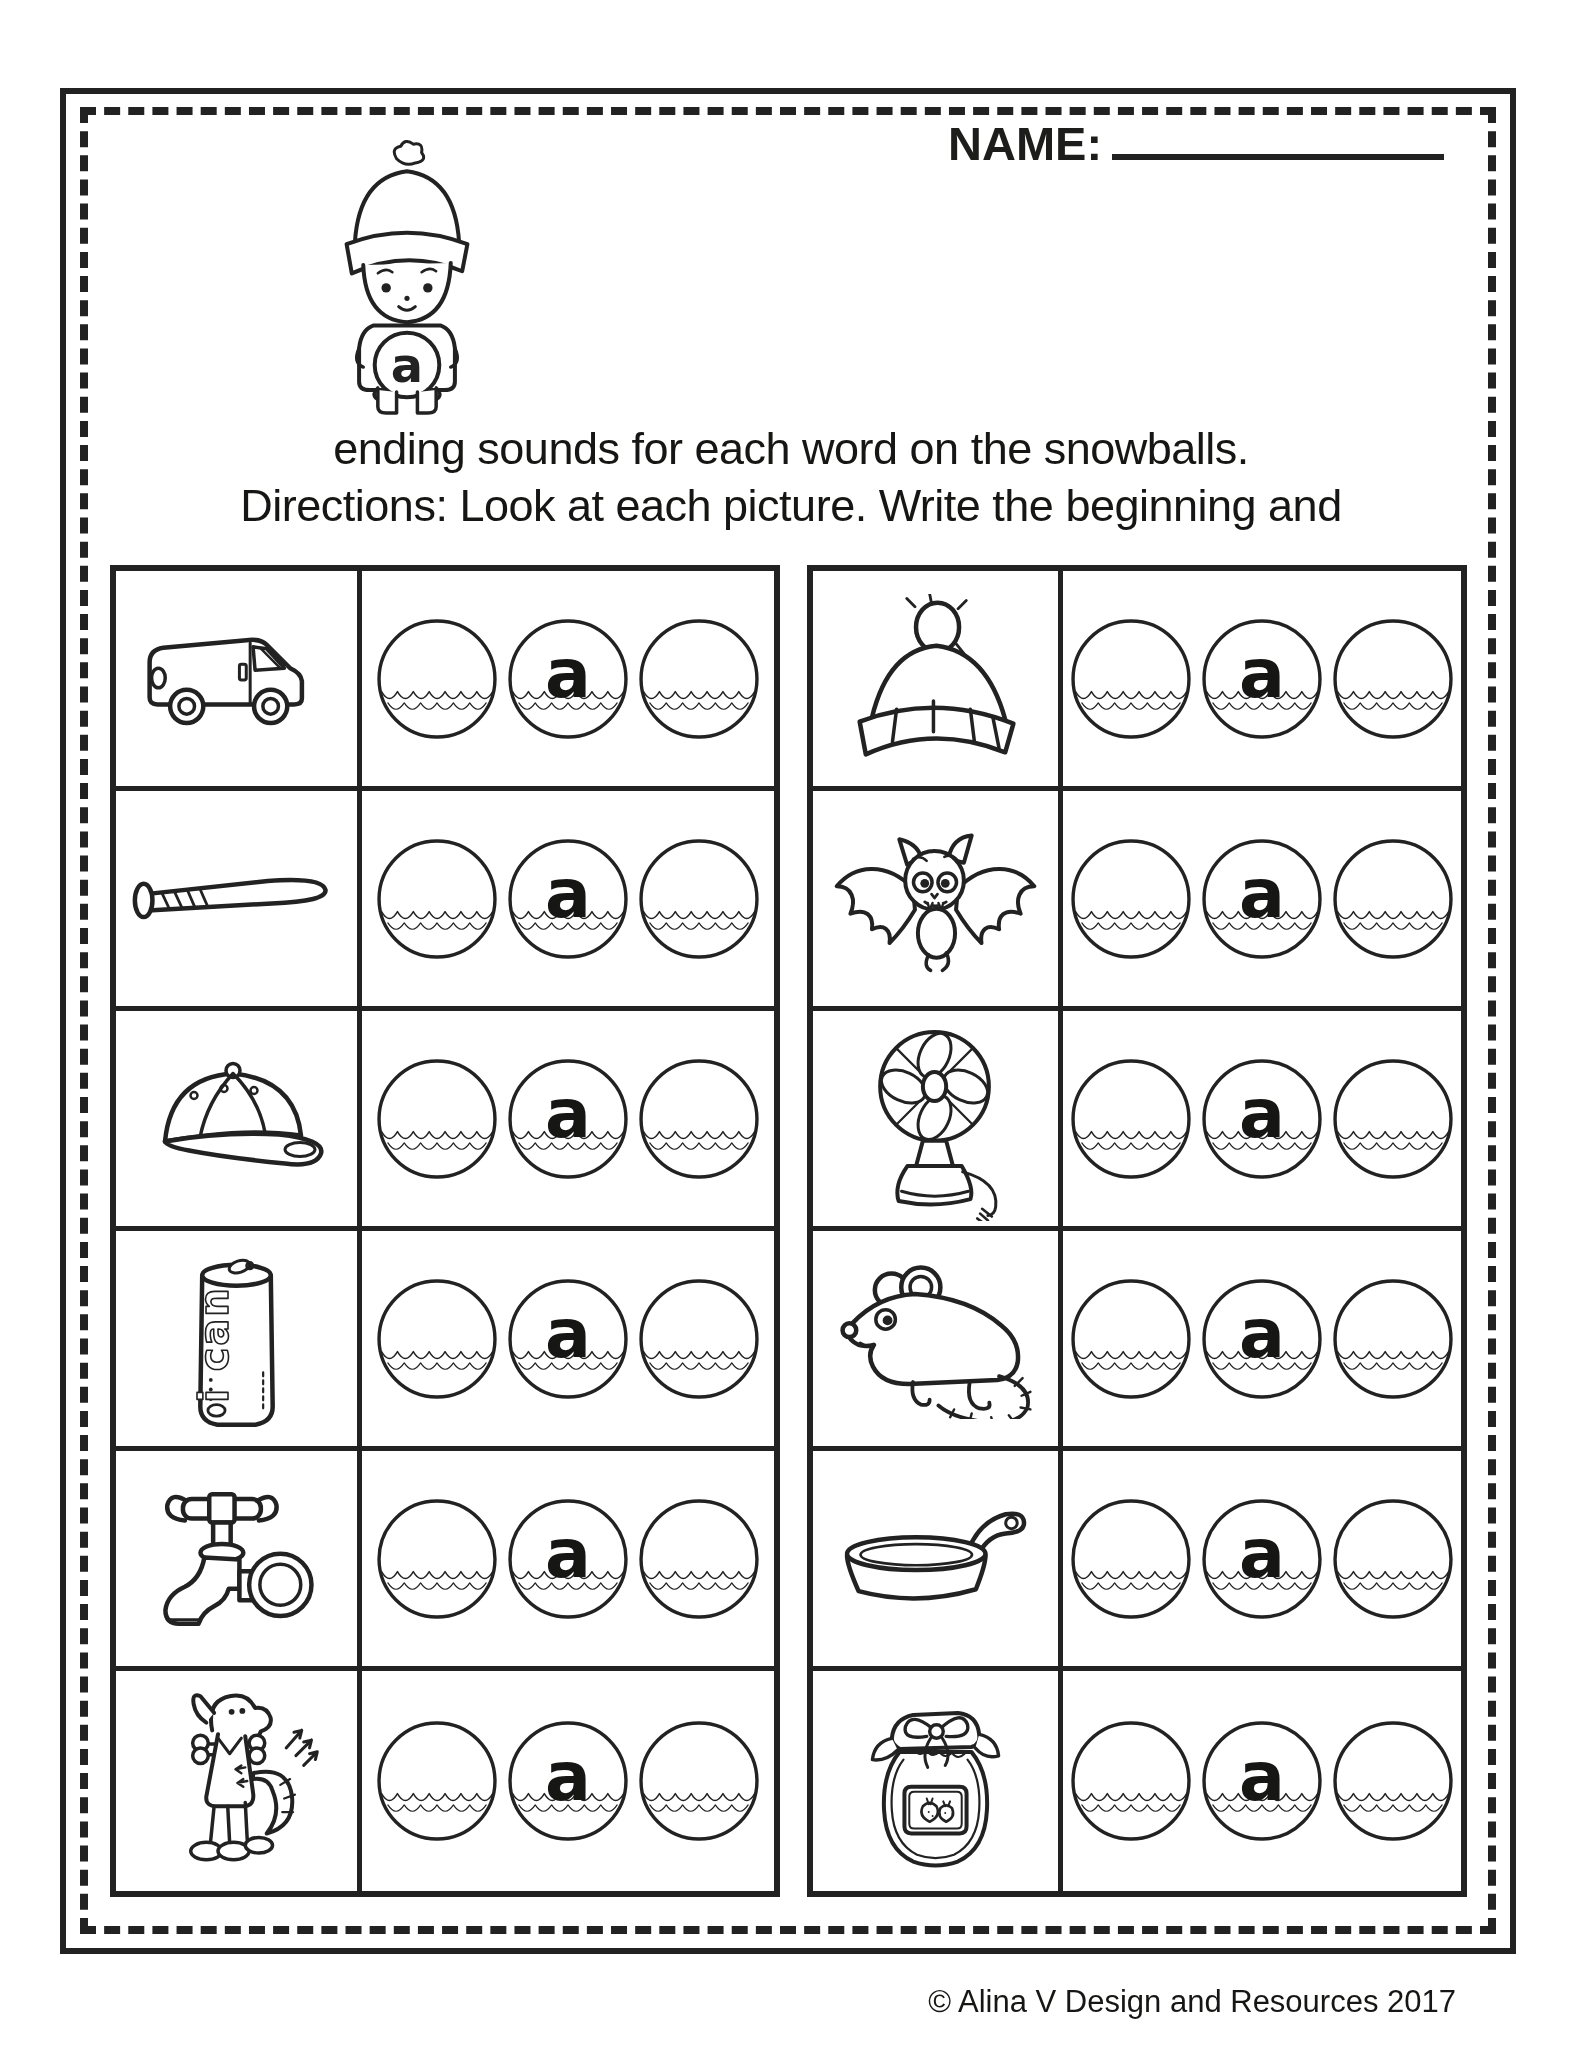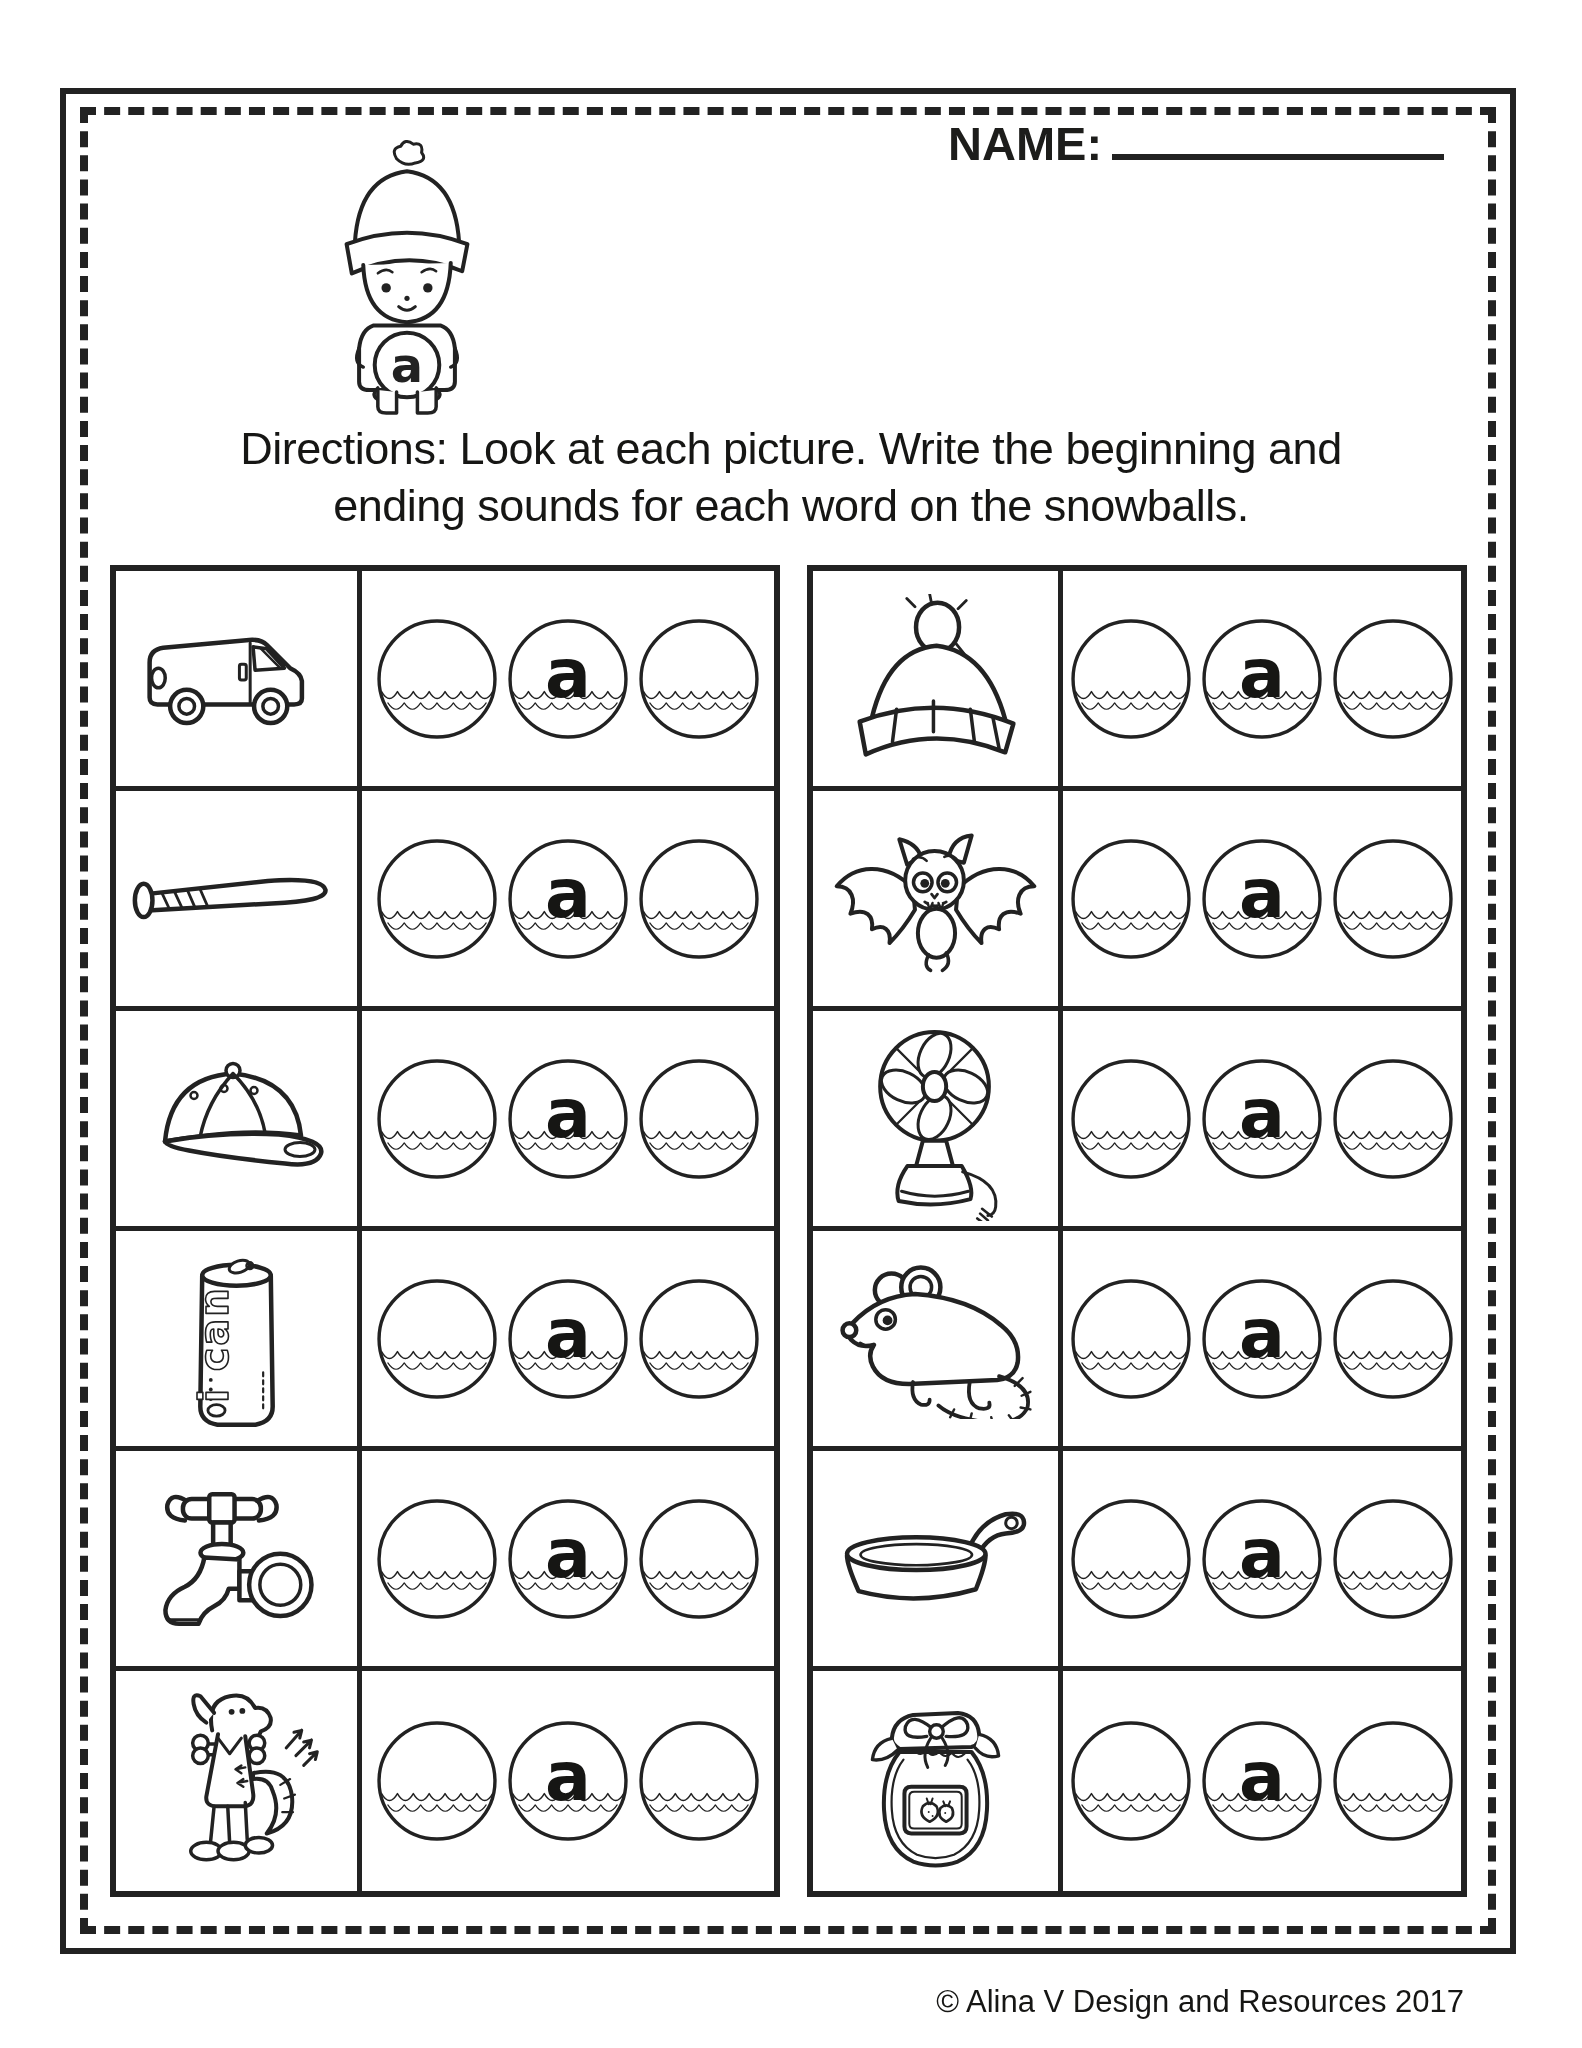--- a/index.html
+++ b/index.html
@@ -20,21 +20,21 @@
   .table-right{left:807px;grid-template-columns:250px 398px;}
   .cell{display:flex;align-items:center;justify-content:center;box-sizing:border-box;background:#fff;}
   .cell.pic{border-right:5px solid #222;}
   .cell{border-bottom:5px solid #222;}
   .sheet-table .cell:nth-last-child(-n+2){border-bottom:none;}
   .cell .art{display:block;}
   .cell.sb{gap:5px;}
   .snowball{position:relative;width:126px;height:130px;flex:0 0 auto;}
   .snowball svg{position:absolute;inset:0;width:100%;height:100%;}
   .sb-letter{position:absolute;inset:0;display:flex;align-items:center;justify-content:center;font-family:"DejaVu Sans",sans-serif;font-weight:bold;font-size:68px;color:#161614;transform:translateY(-5px);}
-  .footer{position:absolute;right:118px;top:1984px;font-size:31px;color:#161614;}
+  .footer{position:absolute;right:126px;top:1984px;font-size:31px;color:#161614;}
   svg *{vector-effect:non-scaling-stroke;}
   svg{stroke-linecap:round;stroke-linejoin:round;}
 </style>
 </head>
 <body>
 
 <div class="solid-frame">
   <div class="dash-frame"></div>
 </div>
 
@@ -57,22 +57,22 @@
   <circle cx="80" cy="216" r="31" fill="#fff"></circle>
   <path d="M52 238 q-8 8 2 12 M108 238 q8 8 -2 12" stroke-width="3.5"></path>
   <path d="M52 240 L52 256 Q52 262 60 262 L70 262 L70 242 M90 242 L90 262 L100 262 Q108 262 108 256 L108 240" fill="#fff" stroke-width="3.5"></path>
   <text x="80" y="232" text-anchor="middle" font-family="DejaVu Sans, sans-serif" font-weight="bold" font-size="46" fill="#222" stroke="none">a</text>
 </svg>
 
 <div class="title">
 </div>
 
 <div class="directions">
+  <div>ending sounds for each word on the snowballs.</div>
   <div>Directions: Look at each picture. Write the beginning and</div>
-  <div>ending sounds for each word on the snowballs.</div>
 </div>
 
 <div class="sheet-table table-left">
 
   <div class="cell pic">
     <svg class="art" width="205" height="150" viewBox="0 0 210 150" fill="none" stroke="#222" stroke-width="4.5">
       <path d="M16 58 Q16 45 30 43 L118 35 Q131 34 137 41 L160 64 Q171 69 172 77 L172 95 Q172 101 164 101 L24 101 Q16 101 16 94 Z" fill="#fff"></path>
       <path d="M122 42 L136 44 L154 64 L124 66 Z" fill="#fff" stroke-width="3.5"></path>
       <path d="M130 44 L149 63 M137 46 L154 61" stroke-width="2.5"></path>
       <path d="M119 38 L119 100" stroke-width="3"></path>

